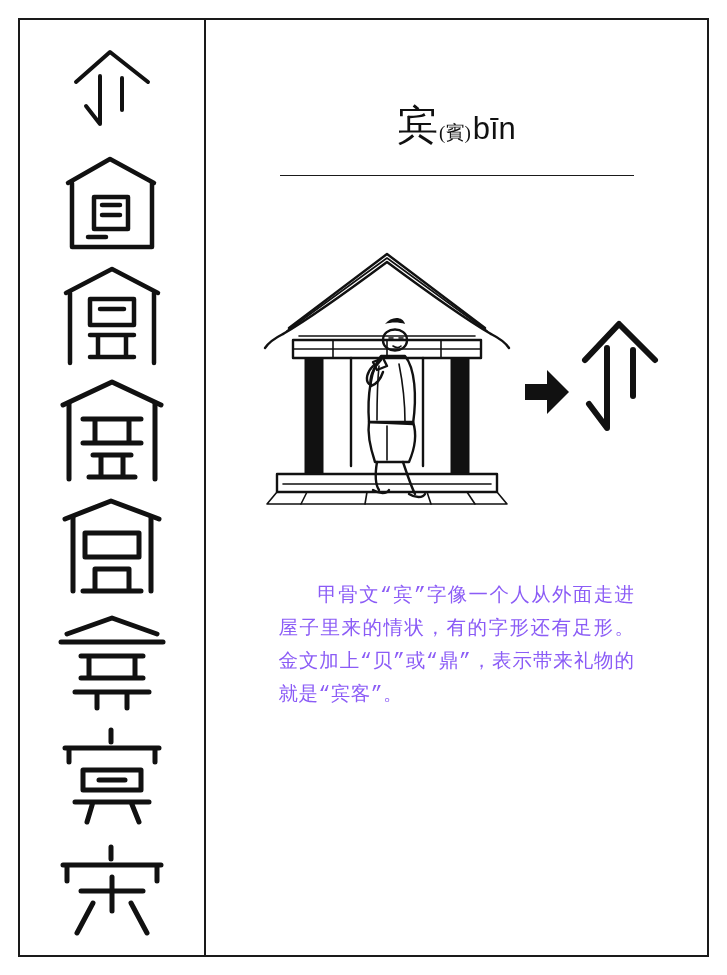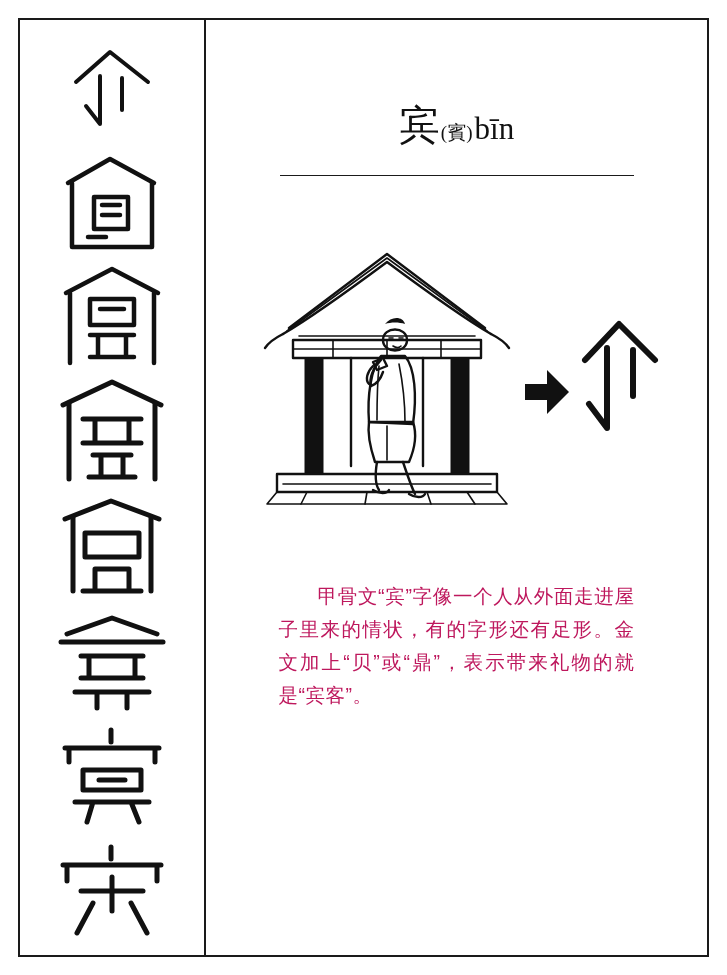--- a/index.html
+++ b/index.html
@@ -87,21 +87,21 @@
     color: #111111;
     letter-spacing: 1px;
   }
   .hw-variant {
     font-size: 19px;
     color: #111111;
   }
   .hw-pinyin {
     font-size: 31px;
     color: #111111;
-    font-family: Liberation Serif, serif;
+    font-family: Liberation Sans, sans-serif;
     margin-left: 2px;
   }
   #headword-rule {
     margin: 22px auto 0 auto;
     width: 354px;
     height: 0;
     border-top: 1.5px solid #1a1a1a;
   }
   
   #illustration {
@@ -135,25 +135,25 @@
     fill: #111111;
     stroke: #111111;
     stroke-width: 1;
   }
   
   #explanation {
     margin: 44px auto 0 auto;
     width: 356px;
     font-size: 19.5px;
     line-height: 33px;
-    color: #be185d;
+    color: #8b5cf6;
     text-align: justify;
     text-indent: 2em;
     letter-spacing: 0.5px;
-    font-family: Liberation Sans, sans-serif;
+    font-family: Liberation Mono, monospace;
   }
 </style>
 </head>
 <body>
 
 <div id="page">
 
   <div id="frame"></div>
   <div id="divider"></div>
 

